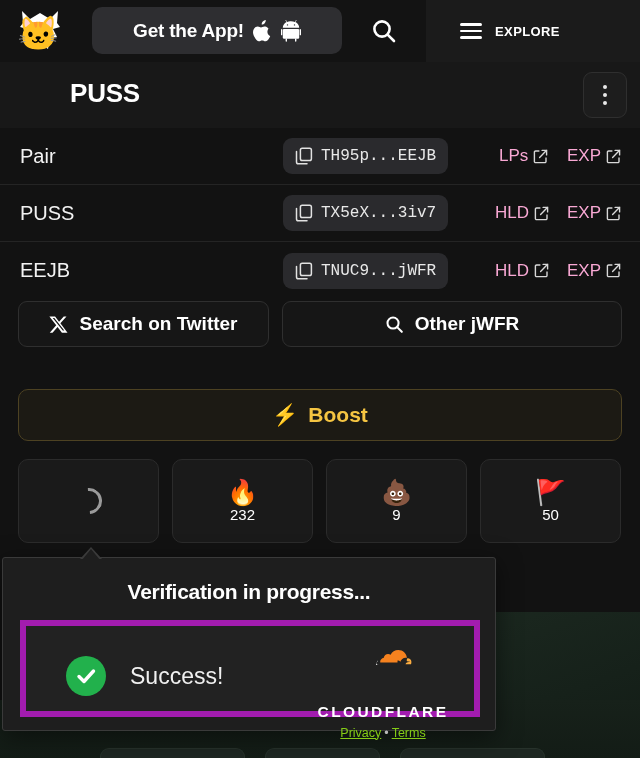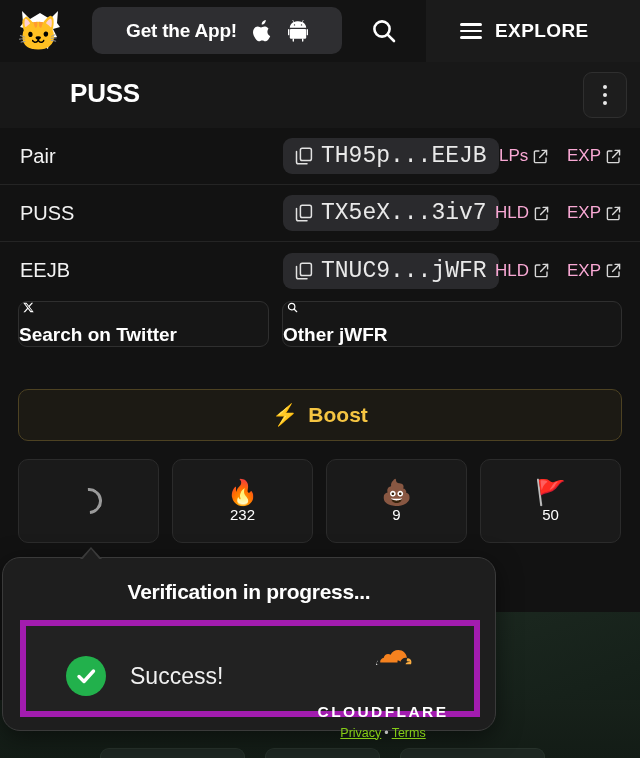--- a/index.html
+++ b/index.html
@@ -36,32 +36,32 @@
     position: absolute; left: 426px; top: 0; width: 214px; height: 62px;
     background: #1b1b1b;
   }
   .logo-wrap {
     position: absolute; left: 14px; top: 7px; width: 52px; height: 48px;
     display: flex; align-items: center; justify-content: center;
   }
   .getapp-btn {
     position: absolute; left: 92px; top: 7px; width: 250px; height: 47px;
     background: #2e2e31; border-radius: 10px;
-    display: flex; align-items: center; justify-content: center; gap: 16px;
+    display: flex; align-items: center; justify-content: center; gap: 9px;
     color: #fff; font-size: 19px; font-weight: bold; letter-spacing: -0.2px;
     cursor: pointer;
   }
   .search-btn {
     position: absolute; left: 358px; top: 8px; width: 52px; height: 46px;
     display: flex; align-items: center; justify-content: center; cursor: pointer;
   }
   .explore-btn {
     position: absolute; left: 460px; top: 8px; height: 46px;
     display: flex; align-items: center; gap: 13px; cursor: pointer;
-    color: #fff; font-size: 19px; font-weight: bold; letter-spacing: 0.4px;
+    color: #fff; font-size: 13px; font-weight: bold; letter-spacing: 0.4px;
   }
   .hamburger { display: flex; flex-direction: column; gap: 4px; width: 22px; }
   .hamburger i { display:block; height: 2.6px; background:#fff; border-radius: 2px; }
 
   
   .token-bar {
     position: absolute; left: 0; top: 62px; width: 640px; height: 66px;
     background: #181818; display: flex; align-items: center;
   }
   .token-avatar {
@@ -85,33 +85,33 @@
   .addr-row {
     position: absolute; left: 0; width: 640px; height: 57px;
     display: flex; align-items: center;
     border-bottom: 1px solid #242424;
   }
   .addr-label { position: absolute; left: 20px; color: #f2f2f2; font-size: 20px; }
   .addr-pill {
     position: absolute; left: 283px; height: 36px; padding: 0 12px;
     background: #2a2a2d; border-radius: 9px;
     display: flex; align-items: center; gap: 8px;
-    color: #e9e9e9; font-family: "Liberation Mono", monospace; font-size: 23px;
+    color: #e9e9e9; font-family: "Liberation Mono", monospace; font-size: 16px;
     cursor: pointer; white-space: nowrap;
   }
   .addr-link {
     position: absolute; display: flex; align-items: center; gap: 5px;
     color: #f9a8d4; font-size: 17px; cursor: pointer;
   }
 
   
   .act-btn {
     position: absolute; height: 46px; border: 1px solid #2f2f2f; border-radius: 9px;
-    background: #161616; display: flex; justify-content: center; gap: 11px;
-    color: #fff; font-size: 19px; font-weight: bold; cursor: pointer; flex-direction: column;
+    background: #161616; display: flex; align-items: center; justify-content: center; gap: 11px;
+    color: #fff; font-size: 19px; font-weight: bold; cursor: pointer;
   }
   .boost-btn {
     position: absolute; left: 18px; top: 389px; width: 604px; height: 52px;
     border: 1px solid #4d4222; border-radius: 10px; background: #1c1a14;
     display: flex; align-items: center; justify-content: center; gap: 10px;
     color: #f5c542; font-size: 21px; font-weight: bold; cursor: pointer;
   }
 
   
   .rx-box {
@@ -124,21 +124,21 @@
   .rx-count { color: #fff; font-size: 15px; line-height: 1.1; }
   .spinner {
     width: 26px; height: 26px; border-radius: 50%;
     border: 3px solid transparent; border-top-color: #9a9a9a; border-right-color: #9a9a9a;
     transform: rotate(40deg);
   }
 
   
   .ts-modal {
     position: absolute; left: 2px; top: 557px; width: 494px; height: 174px;
-    background: #1e1e1e; border: 1px solid #3a3a3a; border-radius: 18px;
+    background: #1e1e1e; border: 1px solid #3a3a3a; border-radius: 3px;
     box-shadow: 0 6px 24px rgba(0,0,0,0.5);
   }
   .ts-arrow-outline {
     position: absolute; left: 77px; top: -11px; width: 22px; height: 12px;
     background: #3a3a3a; clip-path: polygon(50% 0, 100% 100%, 0 100%);
   }
   .ts-arrow-fill {
     position: absolute; left: 79px; top: -9px; width: 18px; height: 11px;
     background: #1e1e1e; clip-path: polygon(50% 0, 100% 100%, 0 100%);
   }

